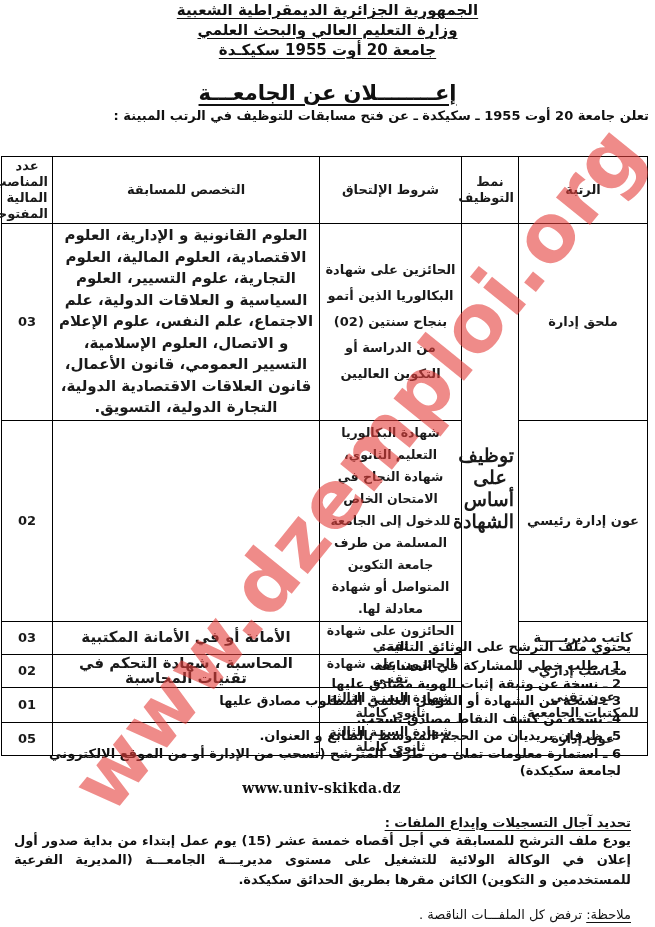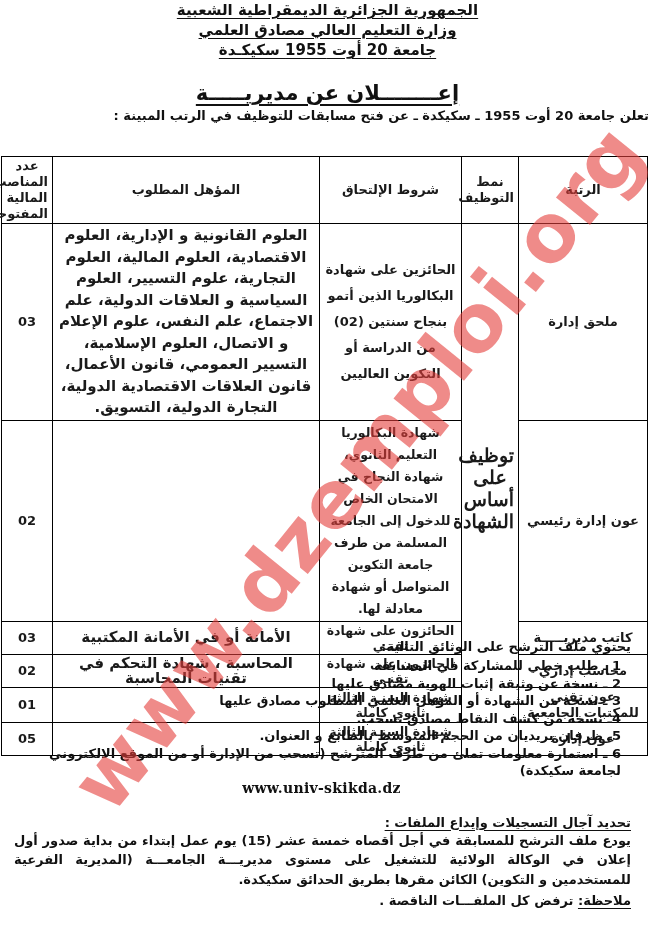--- a/index.html
+++ b/index.html
@@ -52,62 +52,62 @@
     font-size:14px;line-height:17px;direction:ltr;letter-spacing:.3px;
   }
   .deadline-heading{
     font-size:13px;font-weight:bold;line-height:17px;margin-top:17px;
     text-decoration:underline;text-underline-offset:3px;
   }
   .deadline-body{
     font-size:13px;font-weight:bold;line-height:19.5px;text-align:justify;
     text-align-last:right;margin:0 0 0 2px;
   }
-  .note-line{font-size:13px;font-weight:bold;line-height:17px;margin-top:3px;}
+  .note-line{font-size:13px;font-weight:normal;line-height:17px;margin-top:17px;}
   .note-label{text-decoration:underline;text-underline-offset:3px;}
   
   .watermark{
     position:absolute;left:358px;top:468px;z-index:6;
     transform:translate(-50%,-50%) rotate(-51deg);
     font-family:"DejaVu Sans",sans-serif;font-weight:bold;font-size:80px;
     color:rgba(228,62,58,0.60);white-space:nowrap;direction:ltr;
     letter-spacing:1px;pointer-events:none;
   }
 </style>
 </head>
 <body>
 
 <div class="page">
 
   <div class="watermark">www.dzemploi.org</div>
 
   <div class="doc-header">
     <div class="hline">الجمهورية الجزائرية الديمقراطية الشعبية</div>
-    <div class="hline">وزارة التعليم العالي مصادق العلمي</div>
+    <div class="hline">وزارة التعليم العالي والبحث العلمي</div>
     <div class="hline">جامعة 20 أوت 1955 سكيكـدة</div>
   </div>
 
-  <div class="announce-title">إعــــــــلان عن مديريـــــة</div>
+  <div class="announce-title">إعــــــــلان عن الجامعـــة</div>
 
   <div class="intro-line">تعلن جامعة 20 أوت 1955 ـ سكيكدة ـ عن فتح مسابقات للتوظيف في الرتب المبينة :</div>
 
   <table class="jobs">
     <colgroup>
       <col style="width:129px">
         <col style="width:57px">
         <col style="width:142px">
         <col style="width:267px">
         <col style="width:51px">
     </colgroup>
     <thead>
       <tr>
         <th>الرتبة</th>
         <th>نمط التوظيف</th>
         <th>شروط الإلتحاق</th>
-        <th>المؤهل المطلوب</th>
+        <th>التخصص للمسابقة</th>
         <th>عدد المناصب المالية المفتوحة</th>
       </tr>
     </thead>
     <tbody>
       <tr class="r1">
         <td class="rank">ملحق إدارة</td>
         <td class="mode" rowspan="6">توظيف على أساس الشهادة</td>
         <td class="cond">الحائزين على شهادة البكالوريا الذين أتمو بنجاح سنتين (02) من الدراسة أو التكوين العاليين</td>
         <td class="spec">العلوم القانونية و الإدارية، العلوم الاقتصادية، العلوم المالية، العلوم التجارية، علوم التسيير، العلوم السياسية و العلاقات الدولية، علم الاجتماع، علم النفس، علوم الإعلام و الاتصال، العلوم الإسلامية، التسيير العمومي، قانون الأعمال، قانون العلاقات الاقتصادية الدولية، التجارة الدولية، التسويق.</td>
         <td class="num">03</td>

